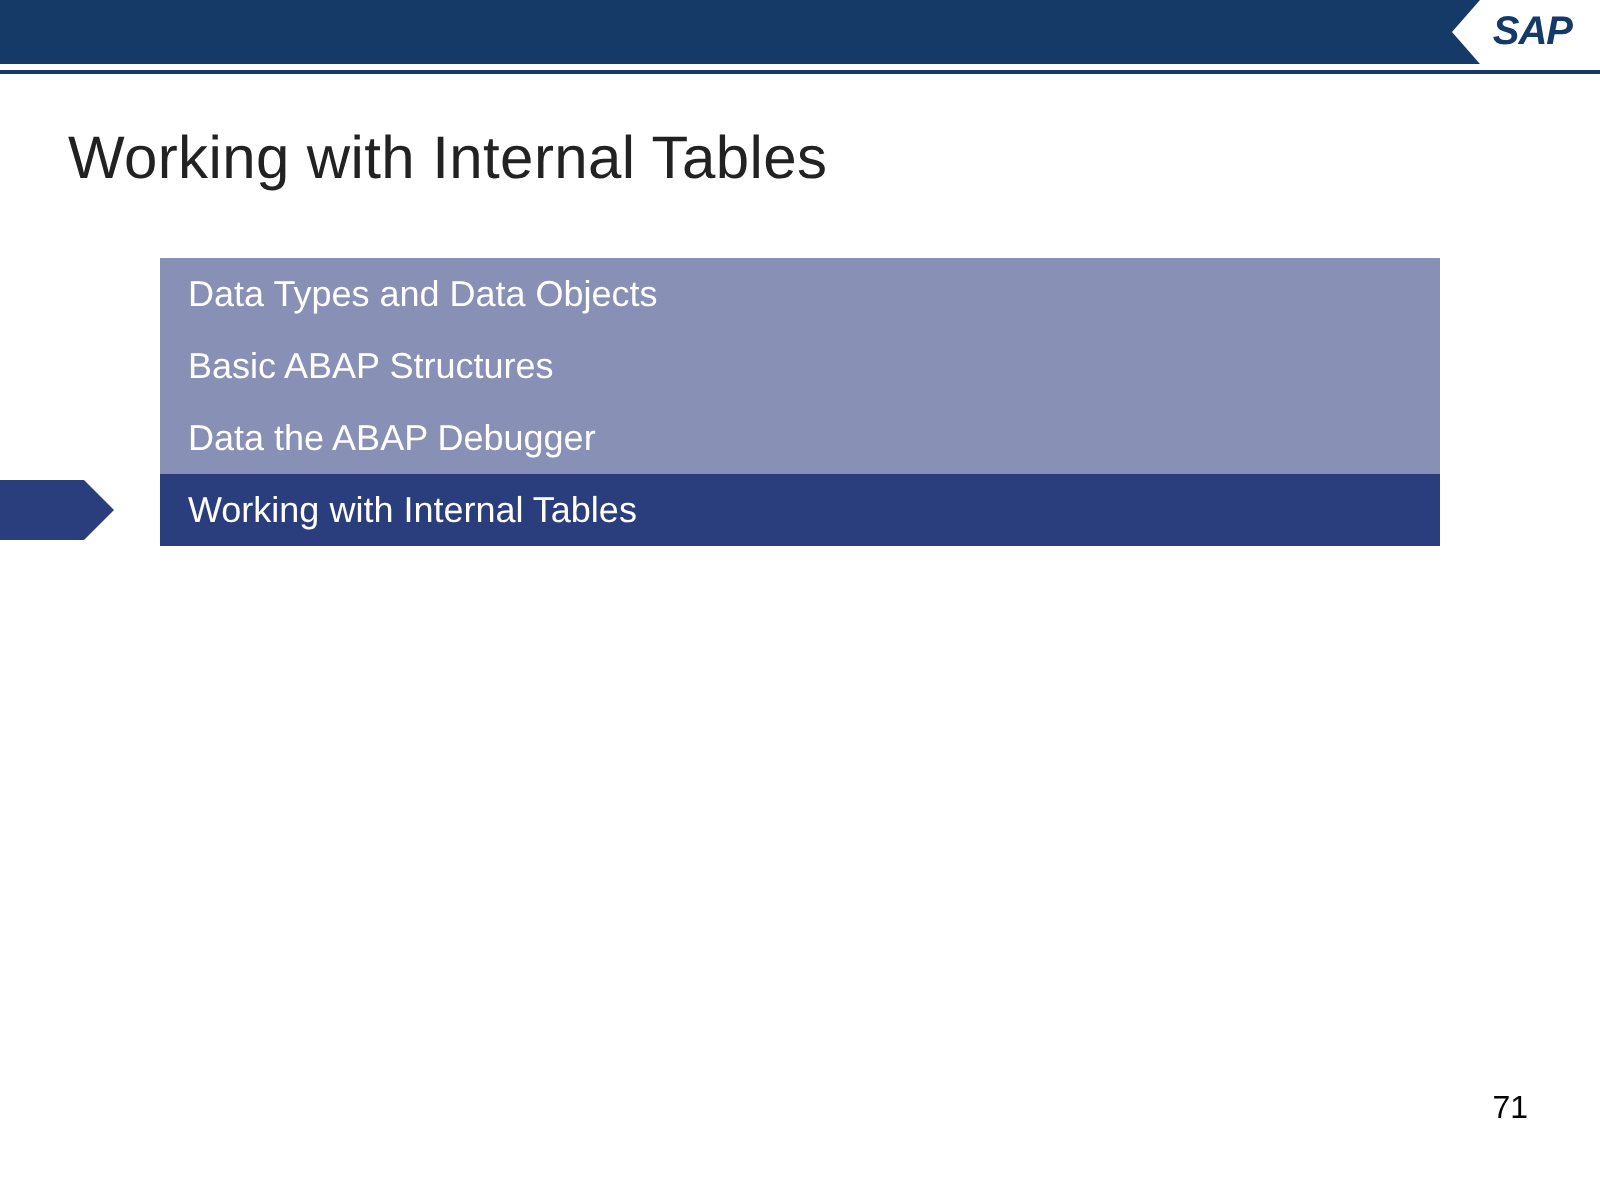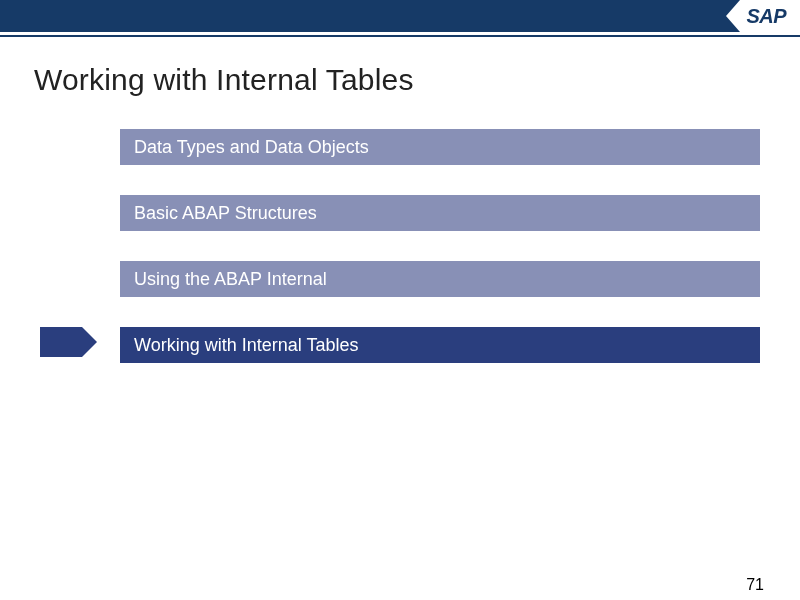--- a/index.html
+++ b/index.html
@@ -57,23 +57,22 @@
     font-weight: 400;
     color: #222;
     margin: 26px 0 0 34px;
     letter-spacing: 0.2px;
   }
   .agenda {
     margin-top: 32px;
   }
   .agenda-row {
     display: flex;
-    align-items: flex-start;
-    margin-bottom: 30px;
-    padding-left: 40px;
+    align-items: center;
+    margin-bottom: 0;
   }
   .pointer-cell {
     width: 80px;
     display: flex;
     justify-content: flex-start;
     align-items: center;
   }
   .pointer {
     display: flex;
     align-items: center;
@@ -101,21 +100,21 @@
     font-weight: 400;
   }
   .bar-inactive {
     background: #8890B6;
   }
   .bar-active {
     background: #2A3E7E;
   }
   .page-number {
     position: absolute;
-    bottom: 6px;
+    bottom: 36px;
     right: 36px;
     font-size: 16px;
     color: #000;
   }
 </style>
 </head>
 <body>
 
 <div class="header-bar">
   <div class="logo-wrap">
@@ -141,21 +140,21 @@
   <div class="agenda-row">
     <div class="pointer-cell"></div>
     <div class="bar bar-inactive">
       <span>Basic ABAP Structures</span>
     </div>
   </div>
 
   <div class="agenda-row">
     <div class="pointer-cell"></div>
     <div class="bar bar-inactive">
-      <span>Using the ABAP Internal</span>
+      <span>Data the ABAP Debugger</span>
     </div>
   </div>
 
 
   <div class="agenda-row">
     <div class="pointer-cell">
       <div class="pointer">
         <div class="pointer-body"></div>
         <div class="pointer-tip"></div>
       </div>

